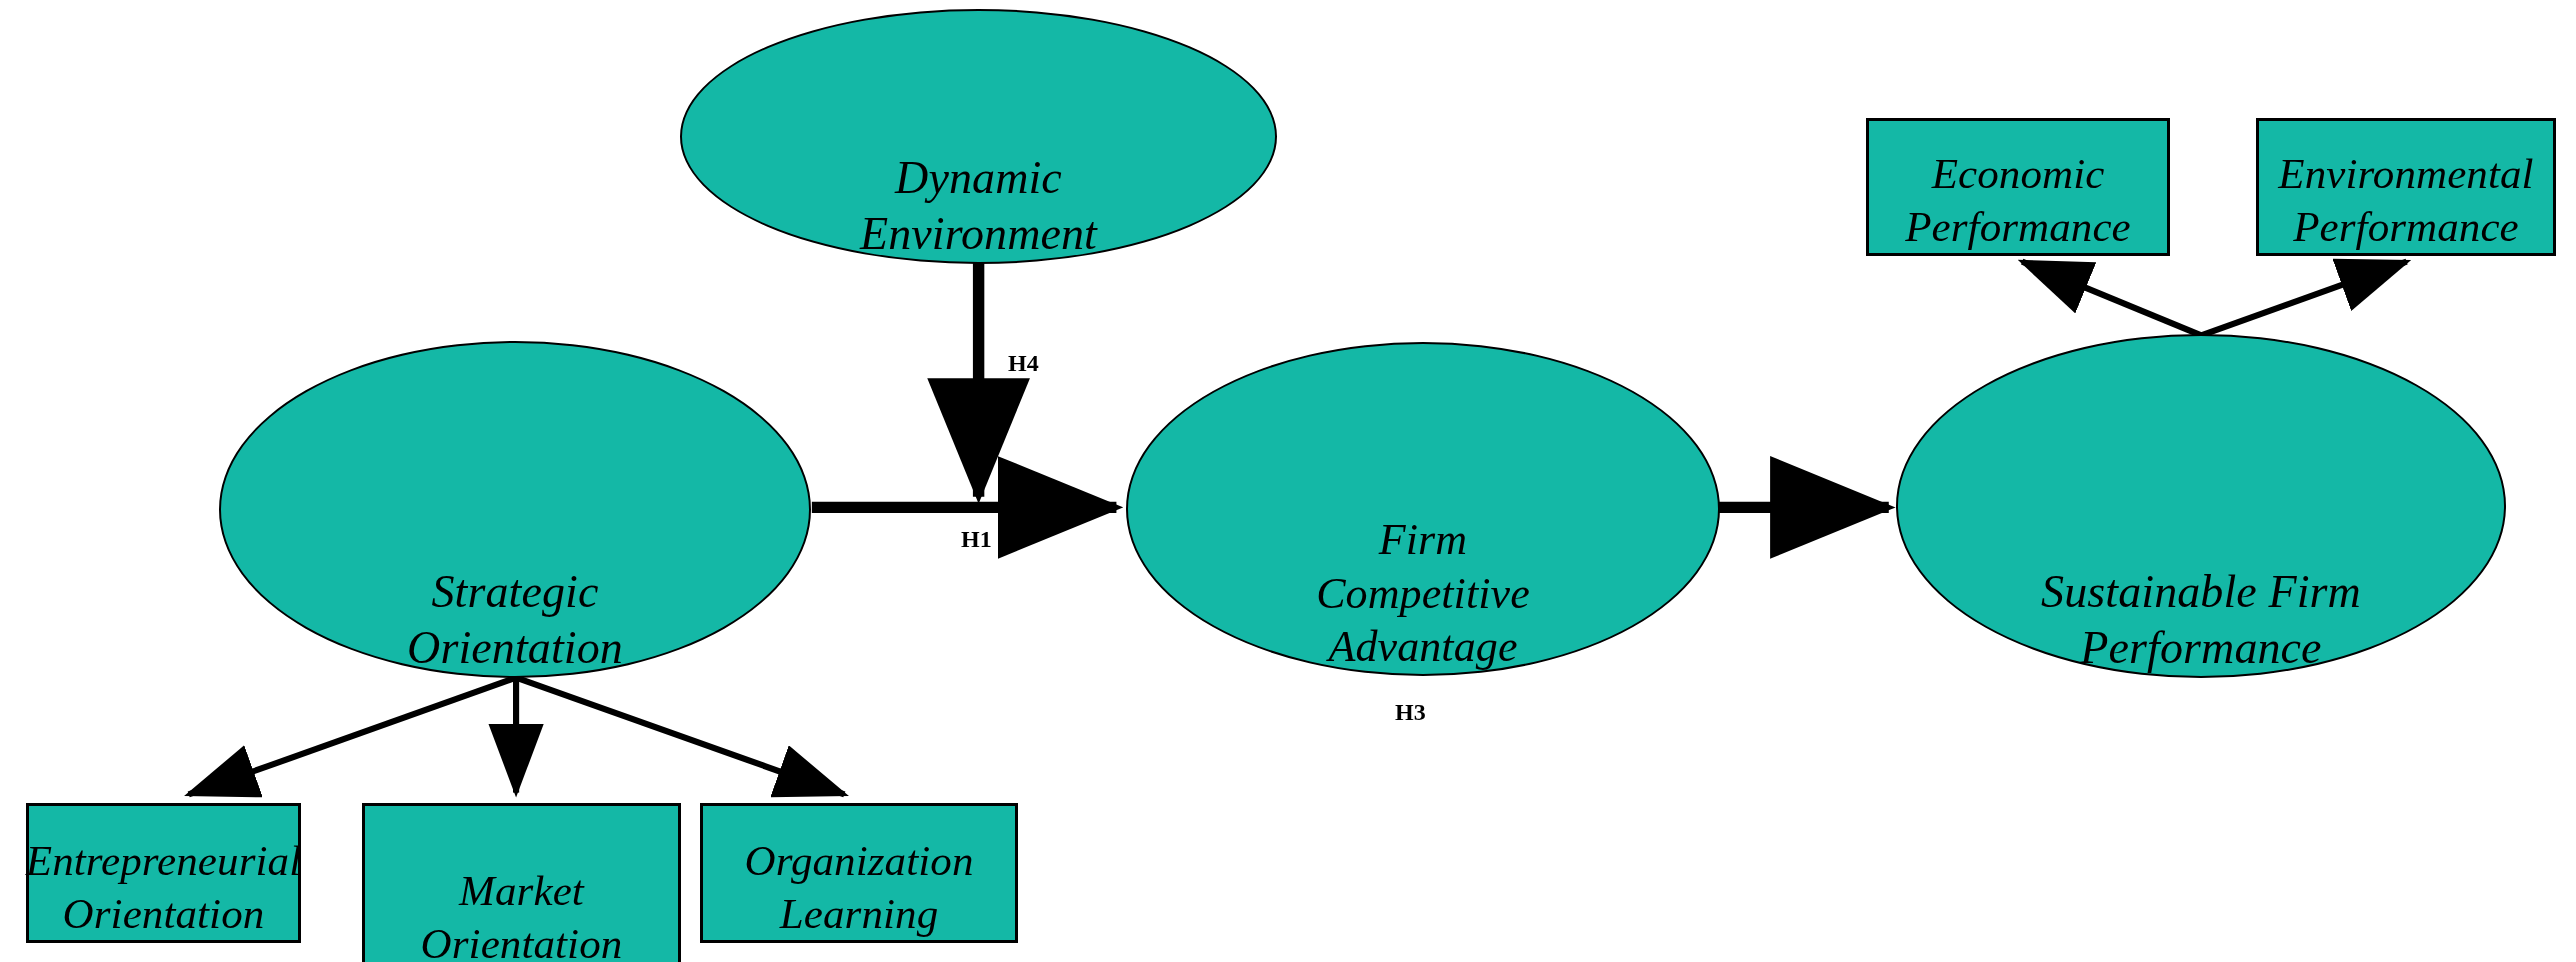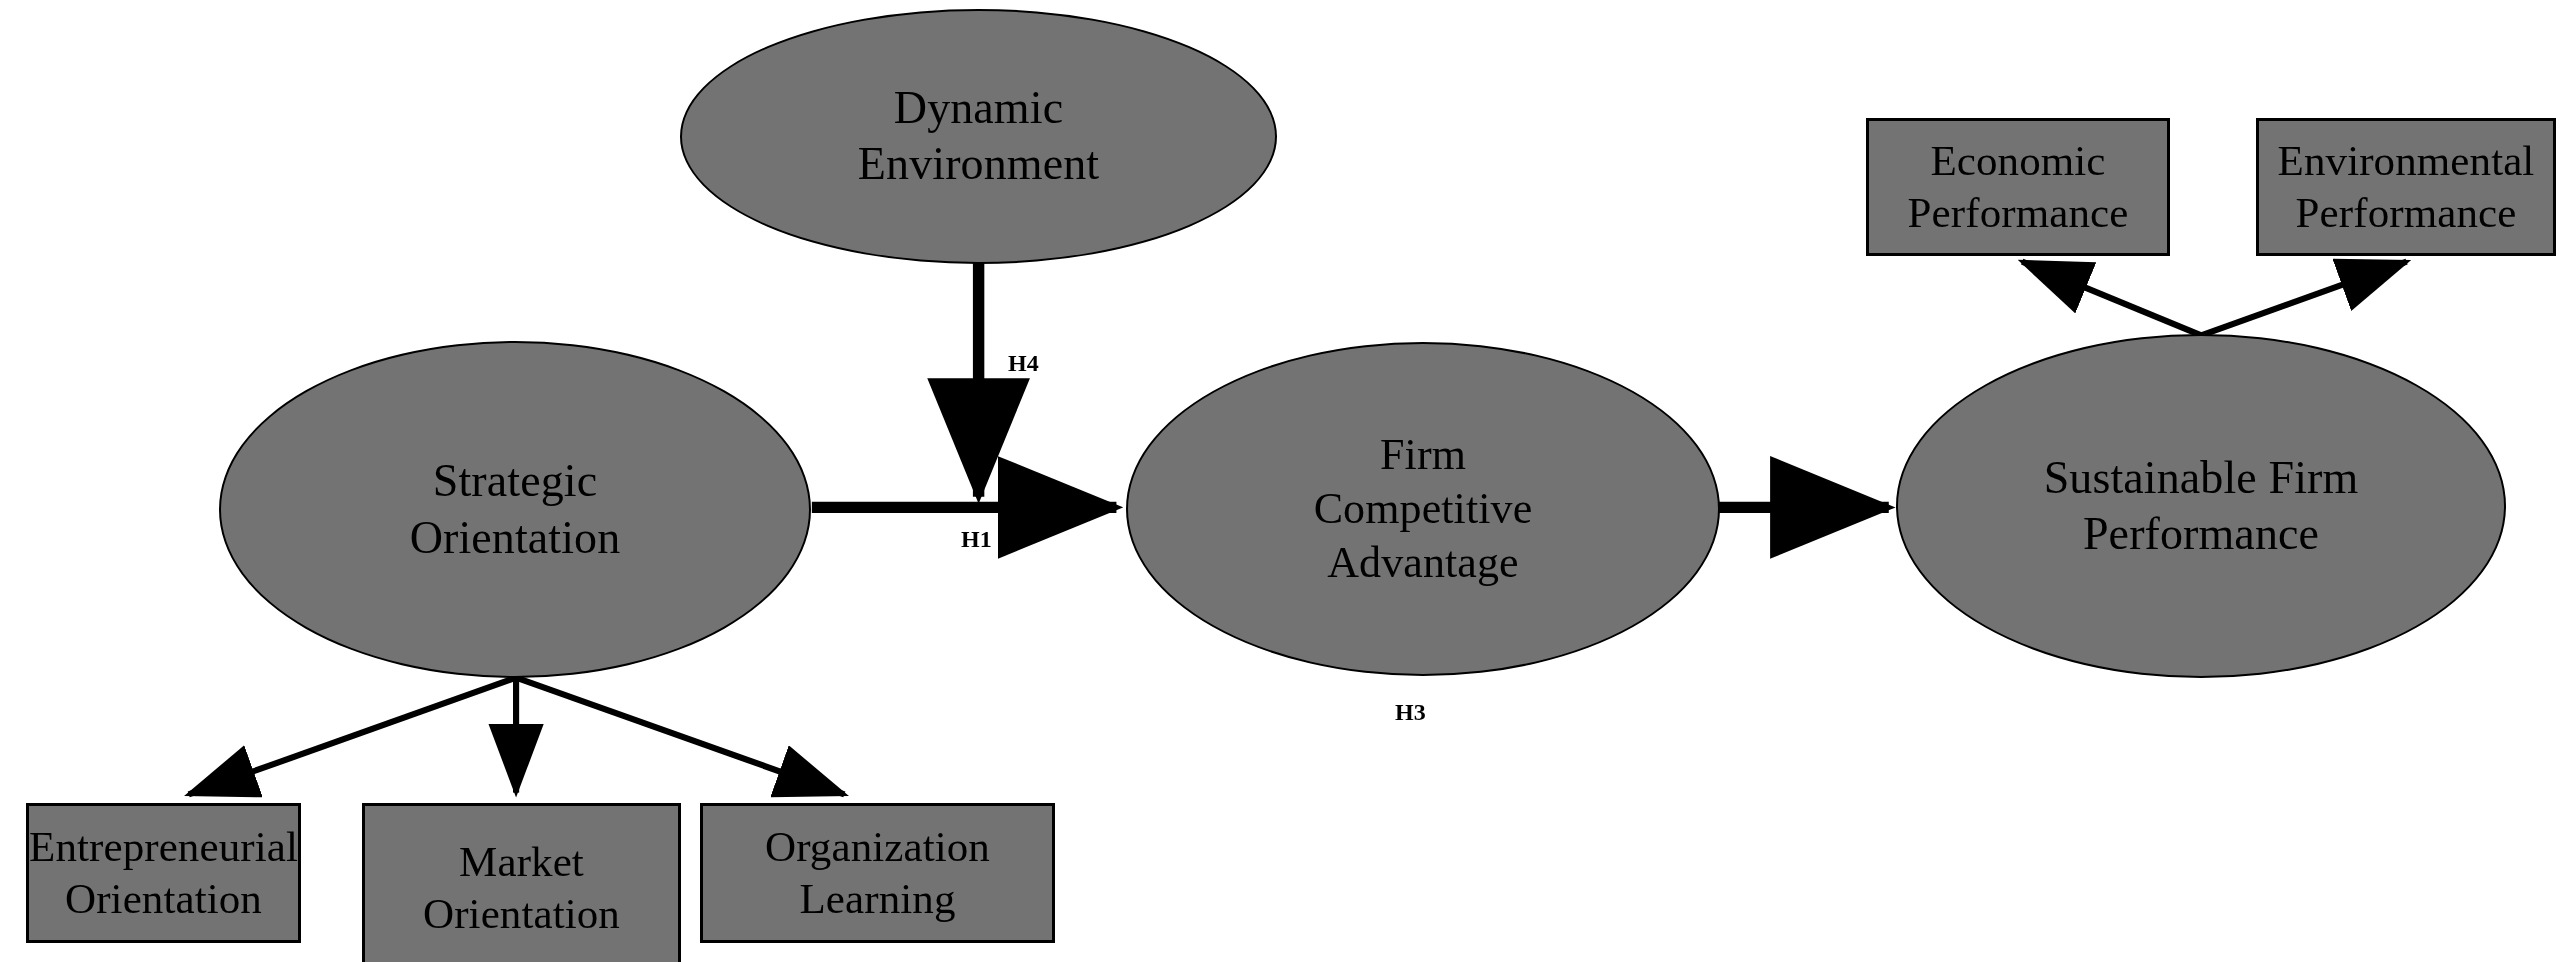--- a/index.html
+++ b/index.html
@@ -24,25 +24,26 @@
   #edges-layer {
     position: absolute;
     left: 0;
     top: 0;
     width: 2576px;
     height: 963px;
   }
   .node {
     position: absolute;
     display: flex;
-    align-items: center;
+    align-items: flex-end;
     justify-content: center;
     text-align: center;
     box-sizing: border-box;
-    background: #737373;
+    background: #14b8a6;
+    font-style: italic;
   }
   .ellipse-node {
     border: 2.6px solid #000000;
     border-radius: 50%;
   }
   .box-node {
     border: 3.5px solid #000000;
     border-radius: 0;
   }
   .node-label {
@@ -126,21 +127,21 @@
   <div class="node box-node" style="left:26px; top:803px; width:275px; height:140px;">
     <span class="node-label lbl-md">Entrepreneurial
 Orientation</span>
   </div>
 
   <div class="node box-node" style="left:362px; top:803px; width:319px; height:170px;">
     <span class="node-label lbl-md">Market
 Orientation</span>
   </div>
 
-  <div class="node box-node" style="left:700px; top:803px; width:355px; height:140px;">
+  <div class="node box-node" style="left:700px; top:803px; width:318px; height:140px;">
     <span class="node-label lbl-md">Organization
 Learning</span>
   </div>
 
   <div class="edge-label" style="left:1008px; top:351px;">H4</div>
 
   <div class="edge-label" style="left:961px; top:527px;">H1</div>
 
   <div class="edge-label" style="left:1775px; top:513px;">H2</div>
 

